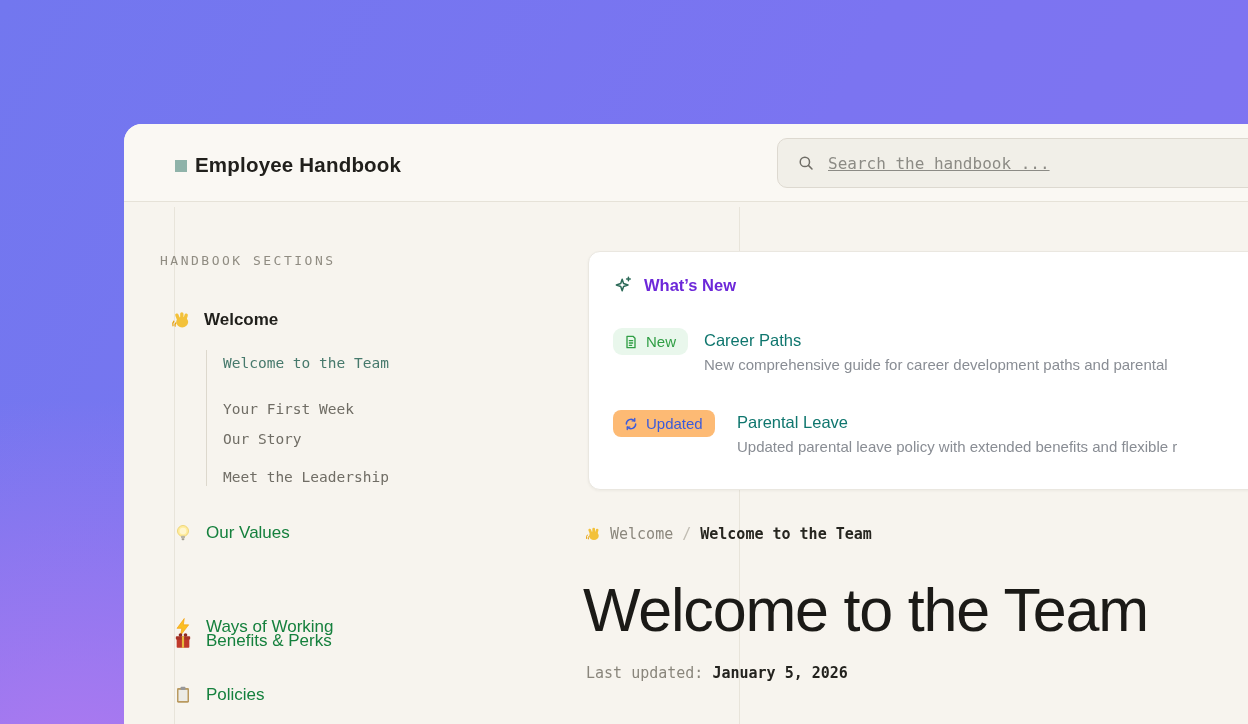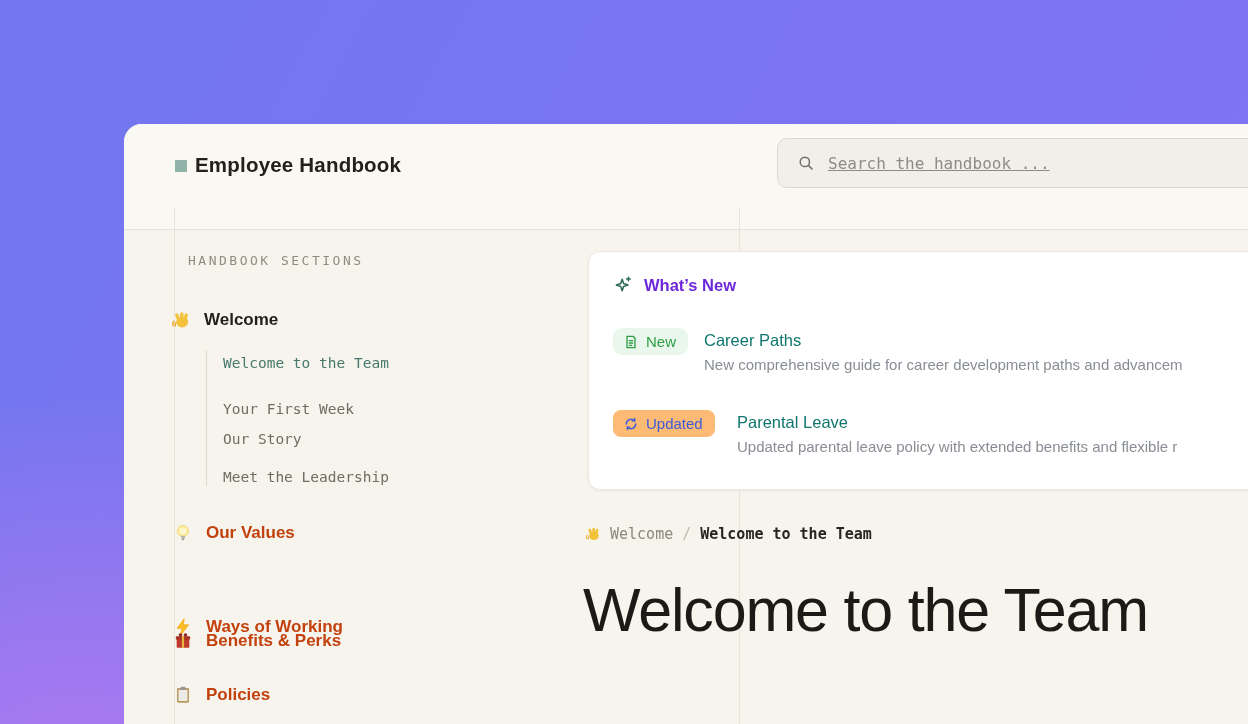--- a/index.html
+++ b/index.html
@@ -13,21 +13,21 @@
       linear-gradient(118deg, #7277ef 0%, #7b74f1 55%, #8174f1 100%);
   }
 
   .window {
     position:absolute; left:124px; top:124px; width:1124px; height:600px;
     background:#f7f4ee; border-top-left-radius:18px; overflow:hidden;
   }
 
   
   .header {
-    position:absolute; left:0; top:0; width:100%; height:106px;
+    position:absolute; left:0; top:0; width:100%; height:78px;
     background:#faf8f3; border-bottom:1px solid #e6e2d8;
   }
   .logo-square { position:absolute; left:51px; top:36px; width:12px; height:12px; background:#8fb3a9; }
   .app-title {
     position:absolute; left:71px; top:29px; font-size:20.5px; font-weight:600;
     color:#21201c; letter-spacing:0.2px;
   }
   .search-box {
     position:absolute; left:653px; top:14px; width:620px; height:50px;
     background:#f1efe8; border:1px solid #ddd9d0; border-radius:10px;
@@ -38,25 +38,25 @@
     font-family:"DejaVu Sans Mono", monospace; font-size:16px; color:#8c8b85; white-space:nowrap;text-decoration:underline;
   }
 
   
   .rule-v { position:absolute; top:83px; bottom:0; width:1px; background:#e8e4da; }
   .rule-v.r1 { left:50px; }
   .rule-v.r2 { left:615px; }
 
   
   .side-label {
-    position:absolute; left:64px; top:129px;
+    position:absolute; left:36px; top:129px;
     font-family:"DejaVu Sans Mono", monospace; font-size:13px; letter-spacing:2.5px; color:#908c82;
   }
   .nav-item { position:absolute; display:flex; align-items:center; gap:13px; cursor:pointer; }
-  .nav-item .nav-text { font-size:17px; color:#c2410c;font-weight:bold; }
+  .nav-item .nav-text { font-size:17px; color:#15803d; }
   .nav-item.active .nav-text { color:#201f1b; font-weight:700; }
   .nav-welcome  { left:47px; top:186px; }
   .nav-values   { left:49px; top:399px; }
   .nav-ways     { left:49px; top:453px;margin-top:40px; }
   .nav-benefits { left:49px; top:507px; }
   .nav-policies { left:49px; top:561px; }
 
   .sub-rule { position:absolute; left:82px; top:226px; width:1px; height:136px; background:#ddd8cd; }
   .sub-item {
     position:absolute; left:99px; font-family:"DejaVu Sans Mono", monospace;
@@ -203,21 +203,21 @@
       </div>
 
       <div class="news-badge badge-new">
         <svg class="icon16" viewBox="0 0 24 24" fill="none" stroke="#2f9e44" stroke-width="2" stroke-linecap="round" stroke-linejoin="round">
           <path d="M6 3.5 h9 l3 3 v14 h-12 z"></path>
             <path d="M9.5 10 h5 M9.5 13.5 h5 M9.5 17 h3.5"></path>
         </svg>
         <span>New</span>
       </div>
       <div class="news-title t1">Career Paths</div>
-      <div class="news-desc d1">New comprehensive guide for career development paths and advancem</div>
+      <div class="news-desc d1">New comprehensive guide for career development paths and parental</div>
 
       <div class="news-badge badge-updated">
         <svg class="icon16" viewBox="0 0 24 24" fill="none" stroke="#3b5bdb" stroke-width="2.2" stroke-linecap="round">
           <path d="M19 12 a7 7 0 0 1 -12.2 4.7 M5 12 a7 7 0 0 1 12.2 -4.7"></path>
           <path d="M17.6 3.6 v3.8 h-3.8" stroke-width="2"></path>
           <path d="M6.4 20.4 v-3.8 h3.8" stroke-width="2"></path>
         </svg>
         <span>Updated</span>
       </div>
       <div class="news-title t2">Parental Leave</div>
@@ -236,15 +236,19 @@
           <path d="M3.4 13.5 q-2 2.2 -1 5.4"></path>
             <path d="M5.8 15.6 q-1.5 1.6 -0.8 3.8"></path>
         </g>
       </svg>
       <span class="crumb-section">Welcome</span>
       <span class="crumb-sep">/</span>
       <span class="crumb-page">Welcome to the Team</span>
     </div>
 
     <div class="page-title">Welcome to the Team</div>
+    <div class="page-meta">
+      <span class="meta-label">Last updated:</span>
+      <span class="meta-value">January 5, 2026</span>
+    </div>
 
   </div>
 </div>
 
 </body></html>

